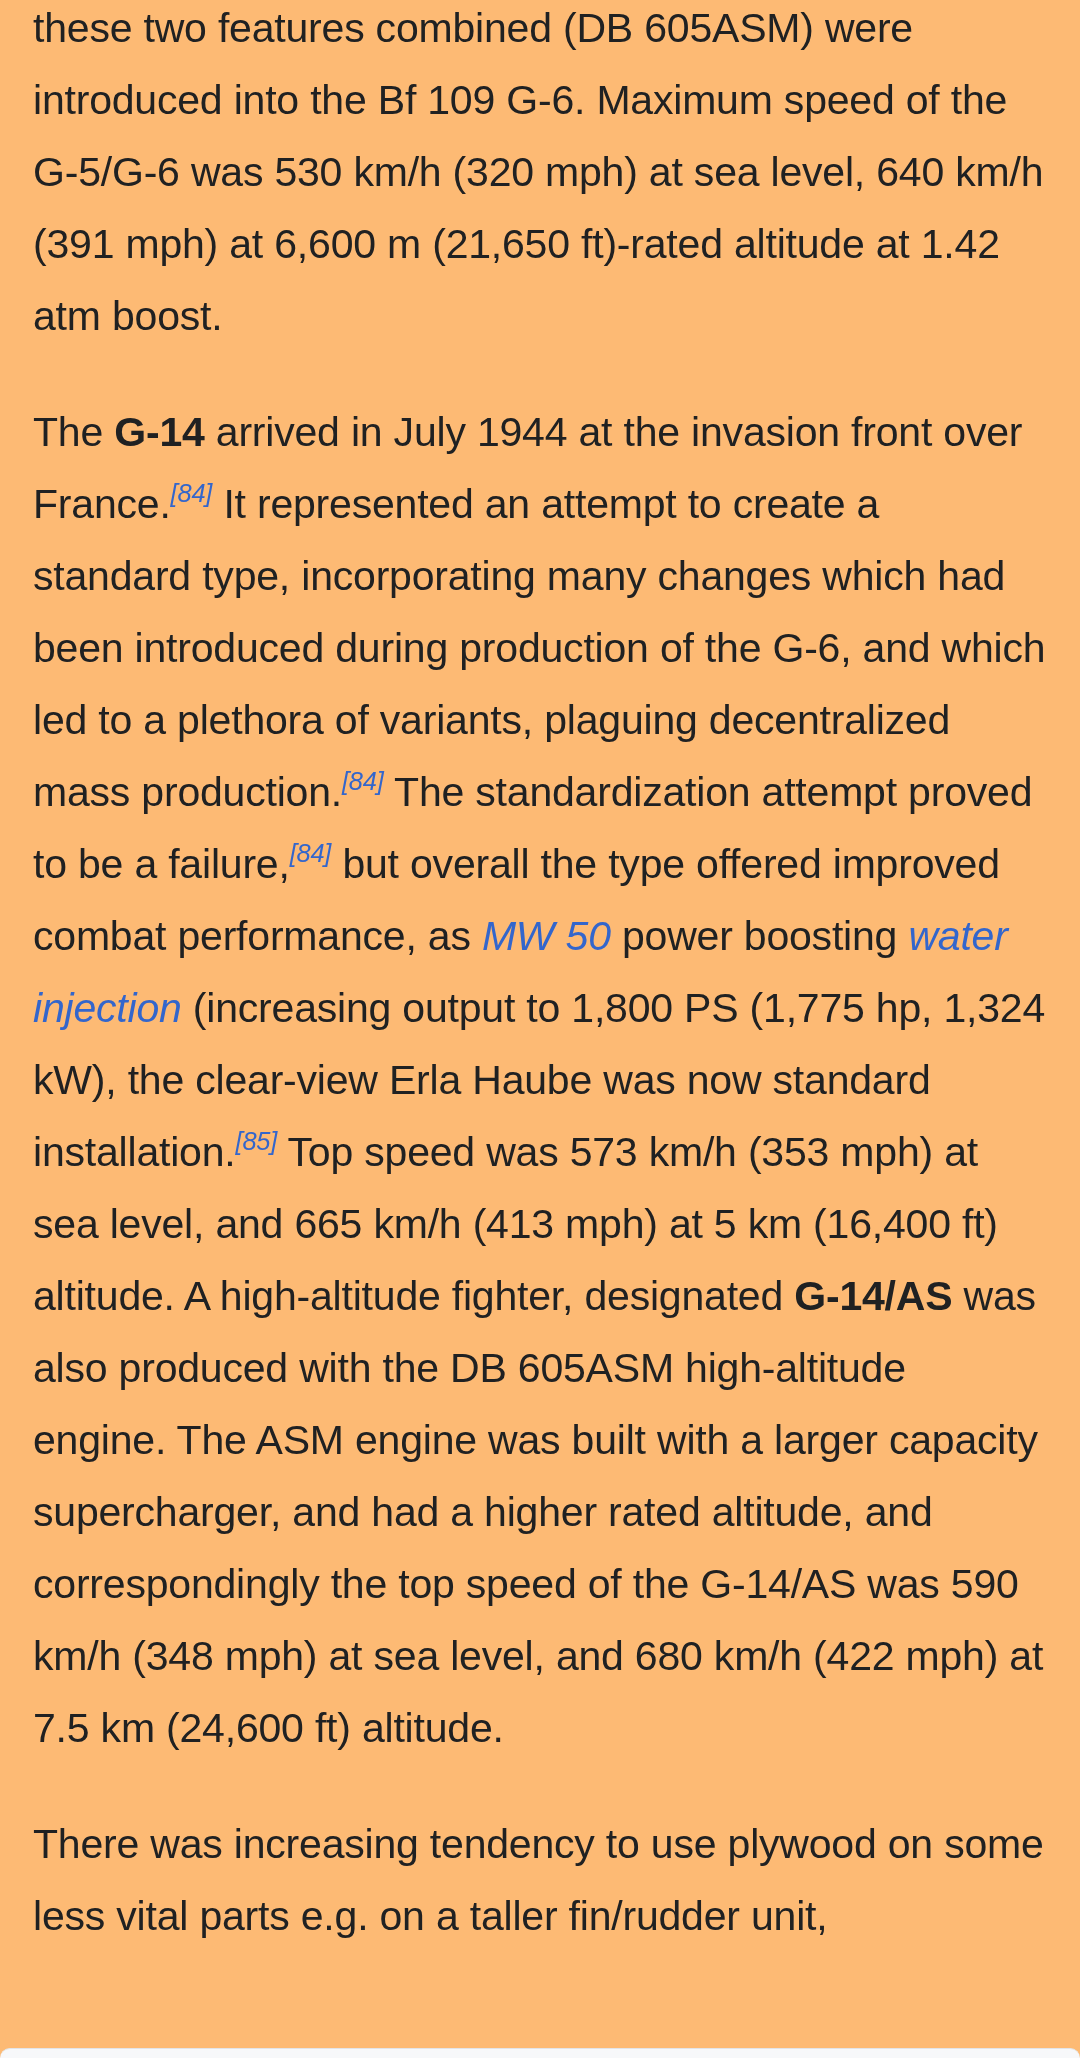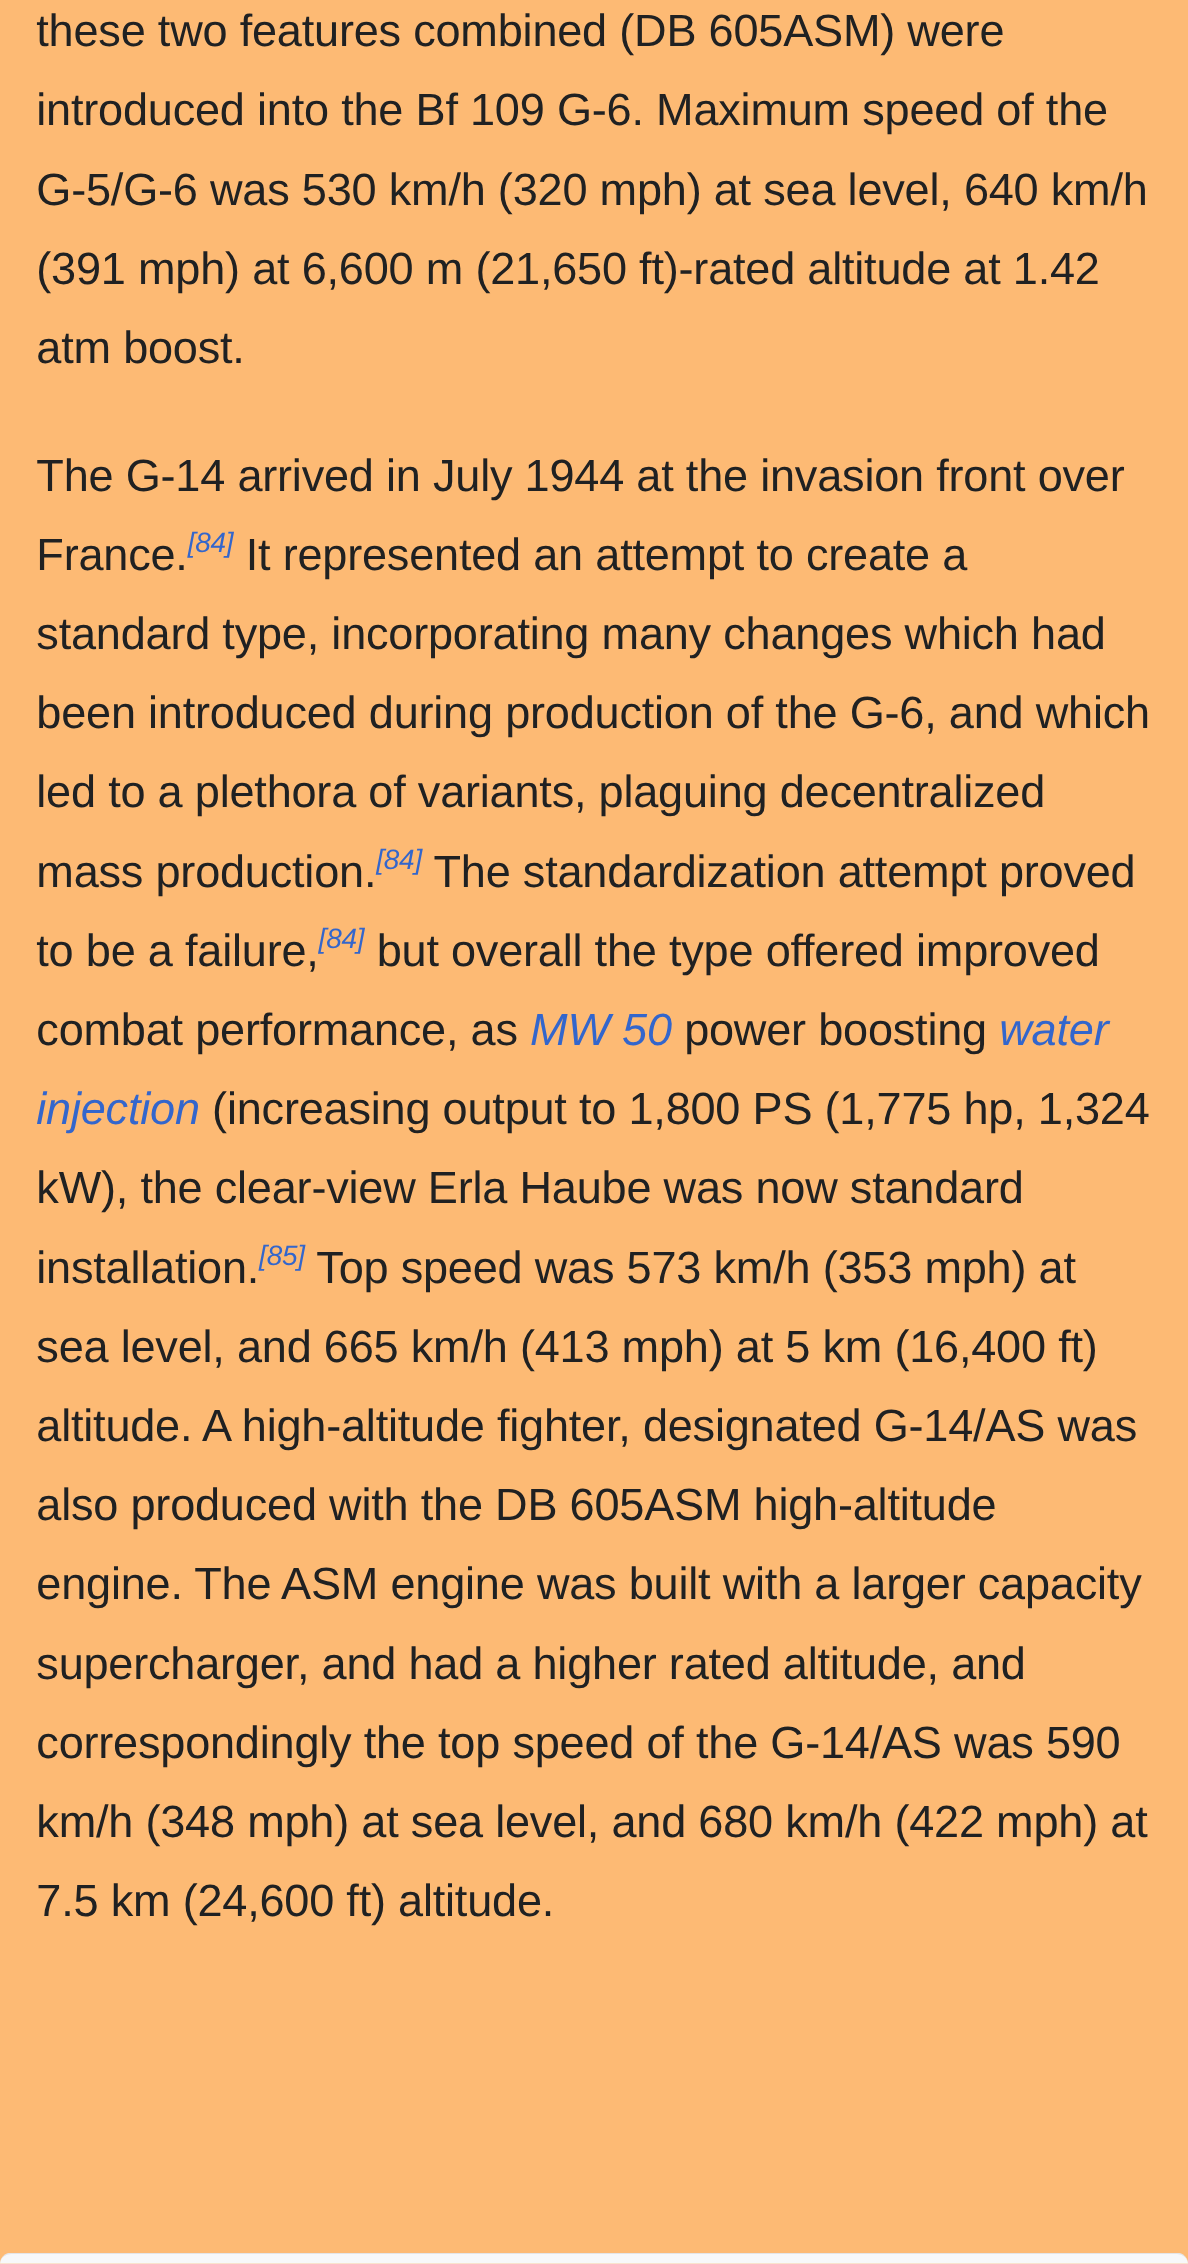--- a/index.html
+++ b/index.html
@@ -25,21 +25,21 @@
   }
   .article p {
     font-size: 41px;
     line-height: 72px;
     letter-spacing: -0.2px;
     margin: 0 0 44px 0;
     color: #202122;
     text-align: left;
   }
   .article b {
-    font-weight: 400;
+    font-weight: 700;
   }
   .article a {
     color: #3366cc;
     text-decoration: none;
     cursor: pointer;
     font-style: italic;
   }
   .article sup {
     font-size: 0.62em;
     line-height: 0;
@@ -60,16 +60,17 @@
   }
 </style>
 </head>
 <body>
 
 <div class="page">
   <div class="article">
     <div id="paragraphs">
         <p><span>these two features combined (DB 605ASM) were introduced into the Bf 109 G-6. Maximum speed of the G-5/G-6 was 530 km/h (320 mph) at sea level, 640 km/h (391 mph) at 6,600 m (21,650 ft)-rated altitude at 1.42 atm boost.</span></p>
         <p><span>The </span><b>G-14</b><span> arrived in July 1944 at the invasion front over France.</span><sup><a>[84]</a></sup><span> It represented an attempt to create a standard type, incorporating many changes which had been introduced during production of the G-6, and which led to a plethora of variants, plaguing decentralized mass production.</span><sup><a>[84]</a></sup><span> The standardization attempt proved to be a failure,</span><sup><a>[84]</a></sup><span> but overall the type offered improved combat performance, as </span><a>MW 50</a><span> power boosting </span><a>water injection</a><span> (increasing output to 1,800 PS (1,775 hp, 1,324 kW), the clear-view Erla Haube was now standard installation.</span><sup><a>[85]</a></sup><span> Top speed was 573 km/h (353 mph) at sea level, and 665 km/h (413 mph) at 5 km (16,400 ft) altitude. A high-altitude fighter, designated </span><b>G-14/AS</b><span> was also produced with the DB 605ASM high-altitude engine. The ASM engine was built with a larger capacity supercharger, and had a higher rated altitude, and correspondingly the top speed of the G-14/AS was 590 km/h (348 mph) at sea level, and 680 km/h (422 mph) at 7.5 km (24,600 ft) altitude.</span></p>
+        <p><span>There was increasing tendency to use plywood on some less vital parts e.g. on a taller fin/rudder unit,</span></p>
       </div>
   </div>
   <div class="bottom-edge"></div>
 </div>
 
 </body></html>

